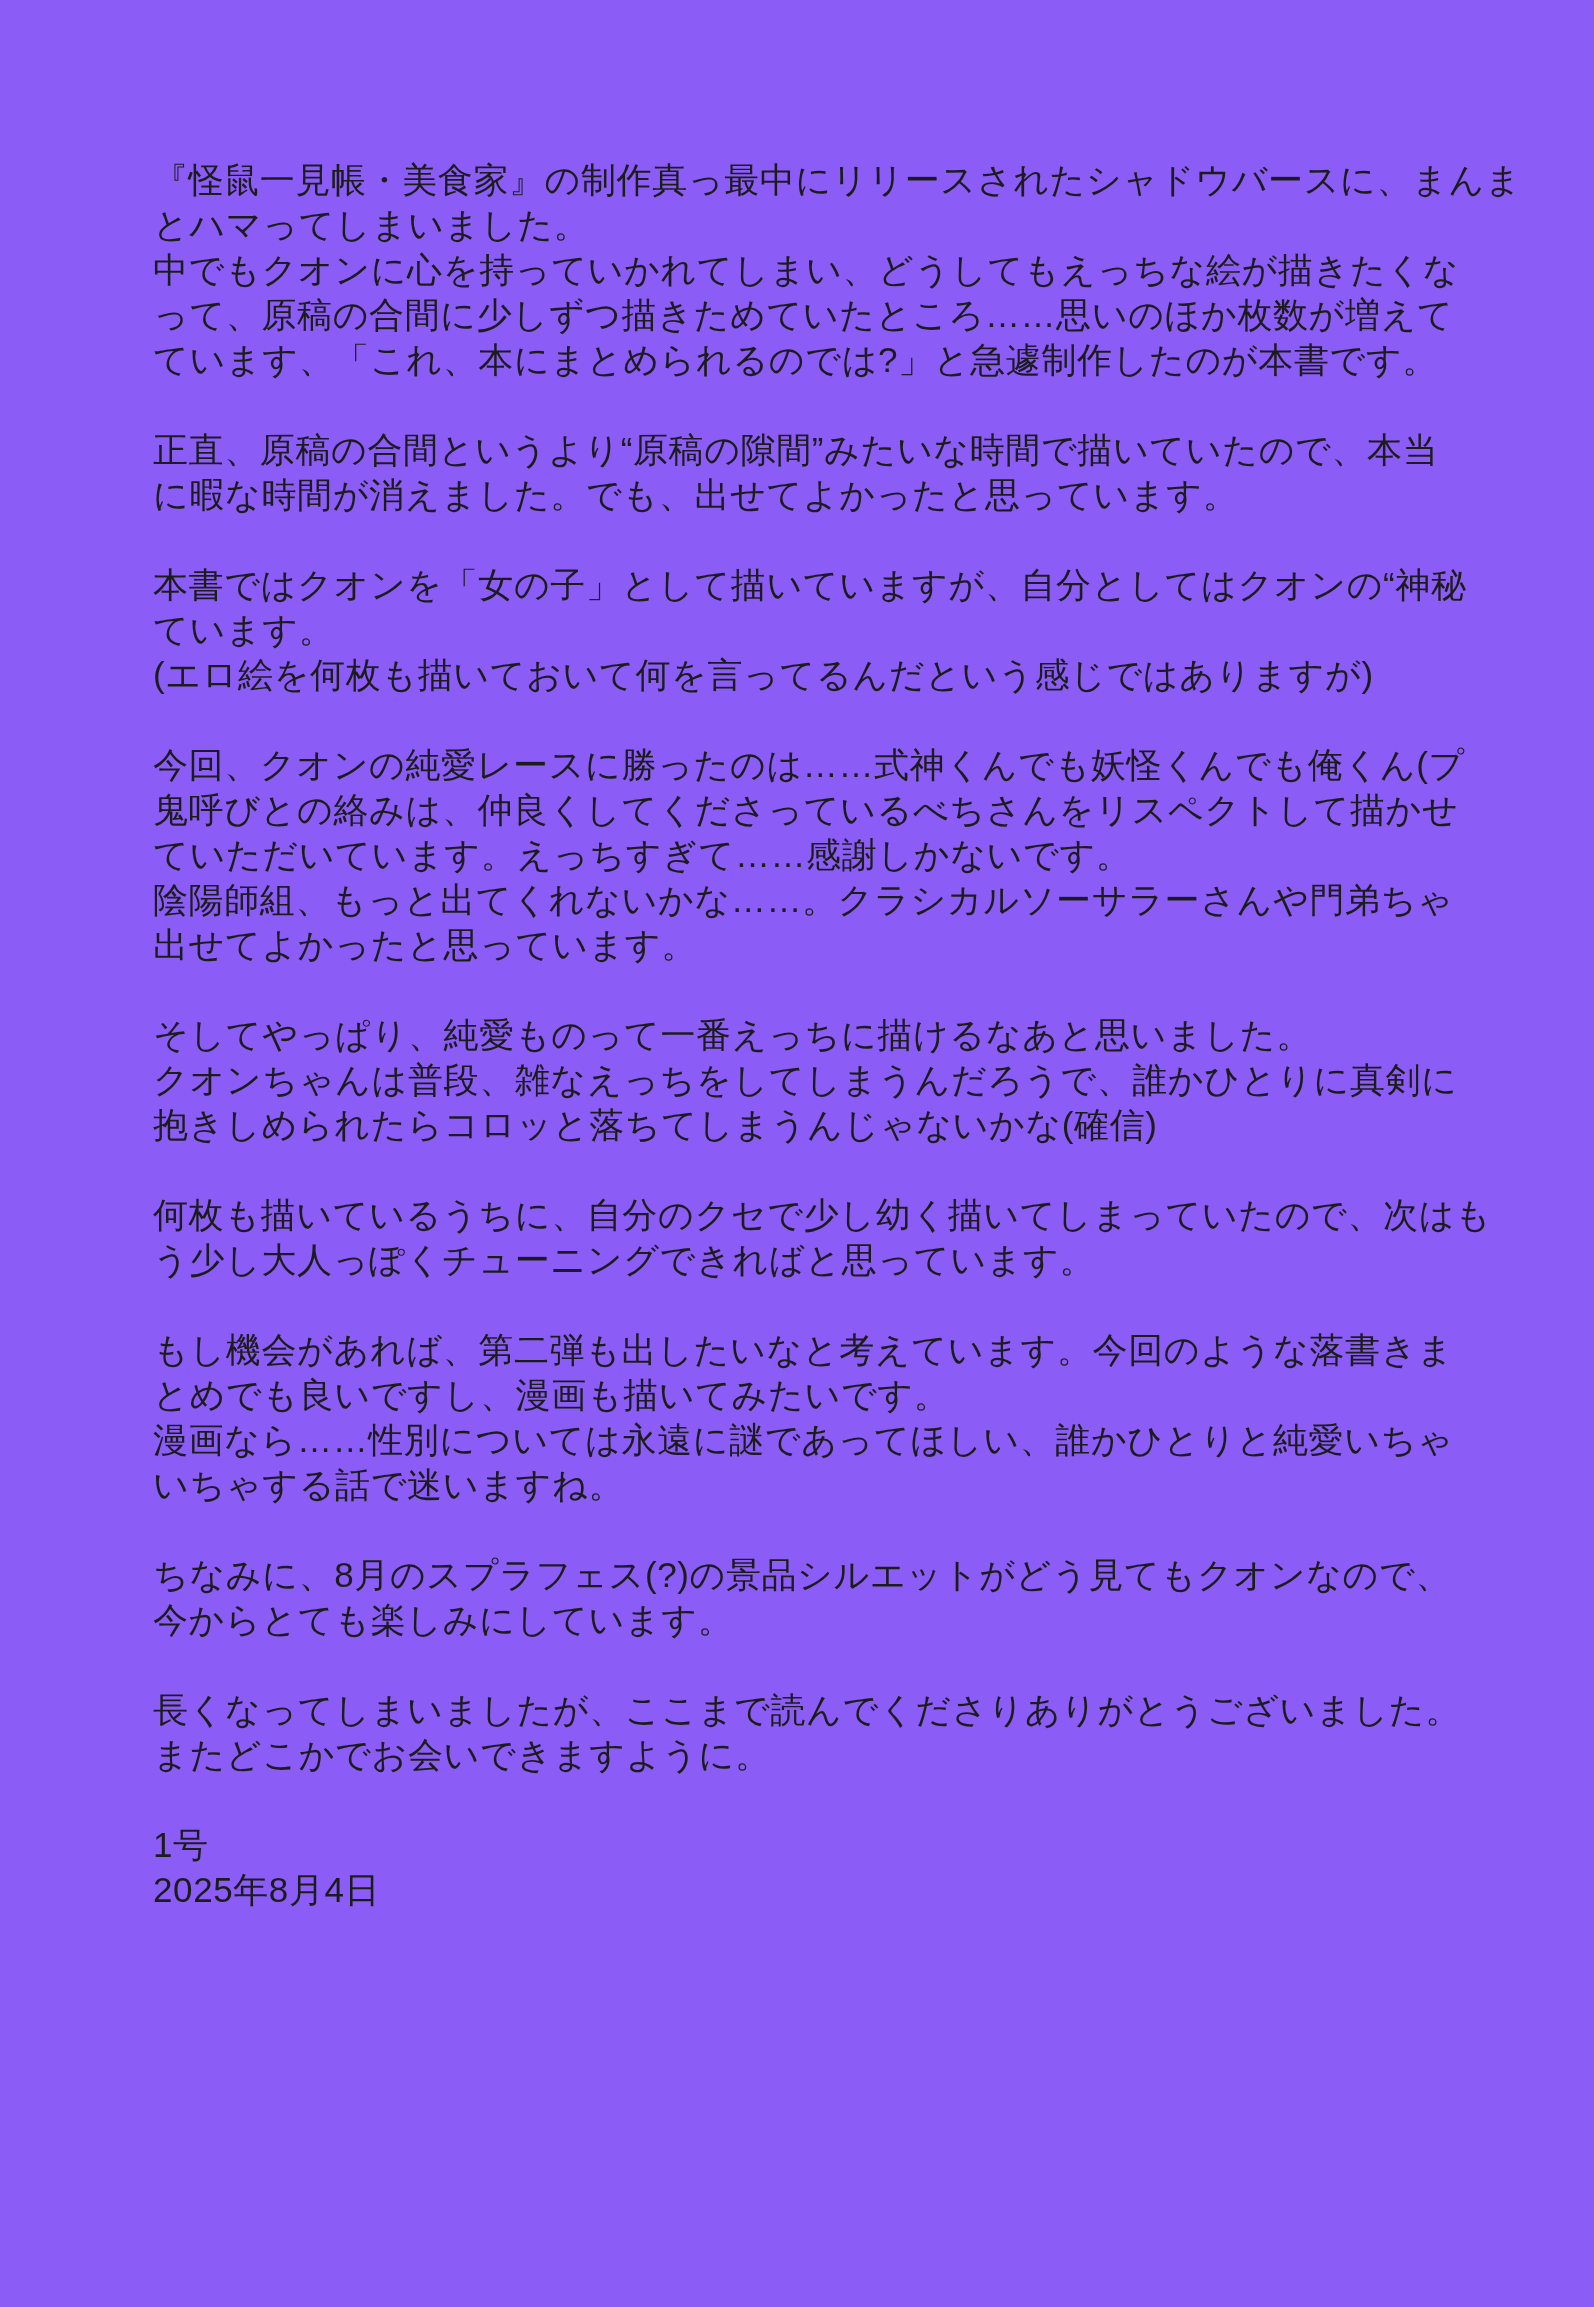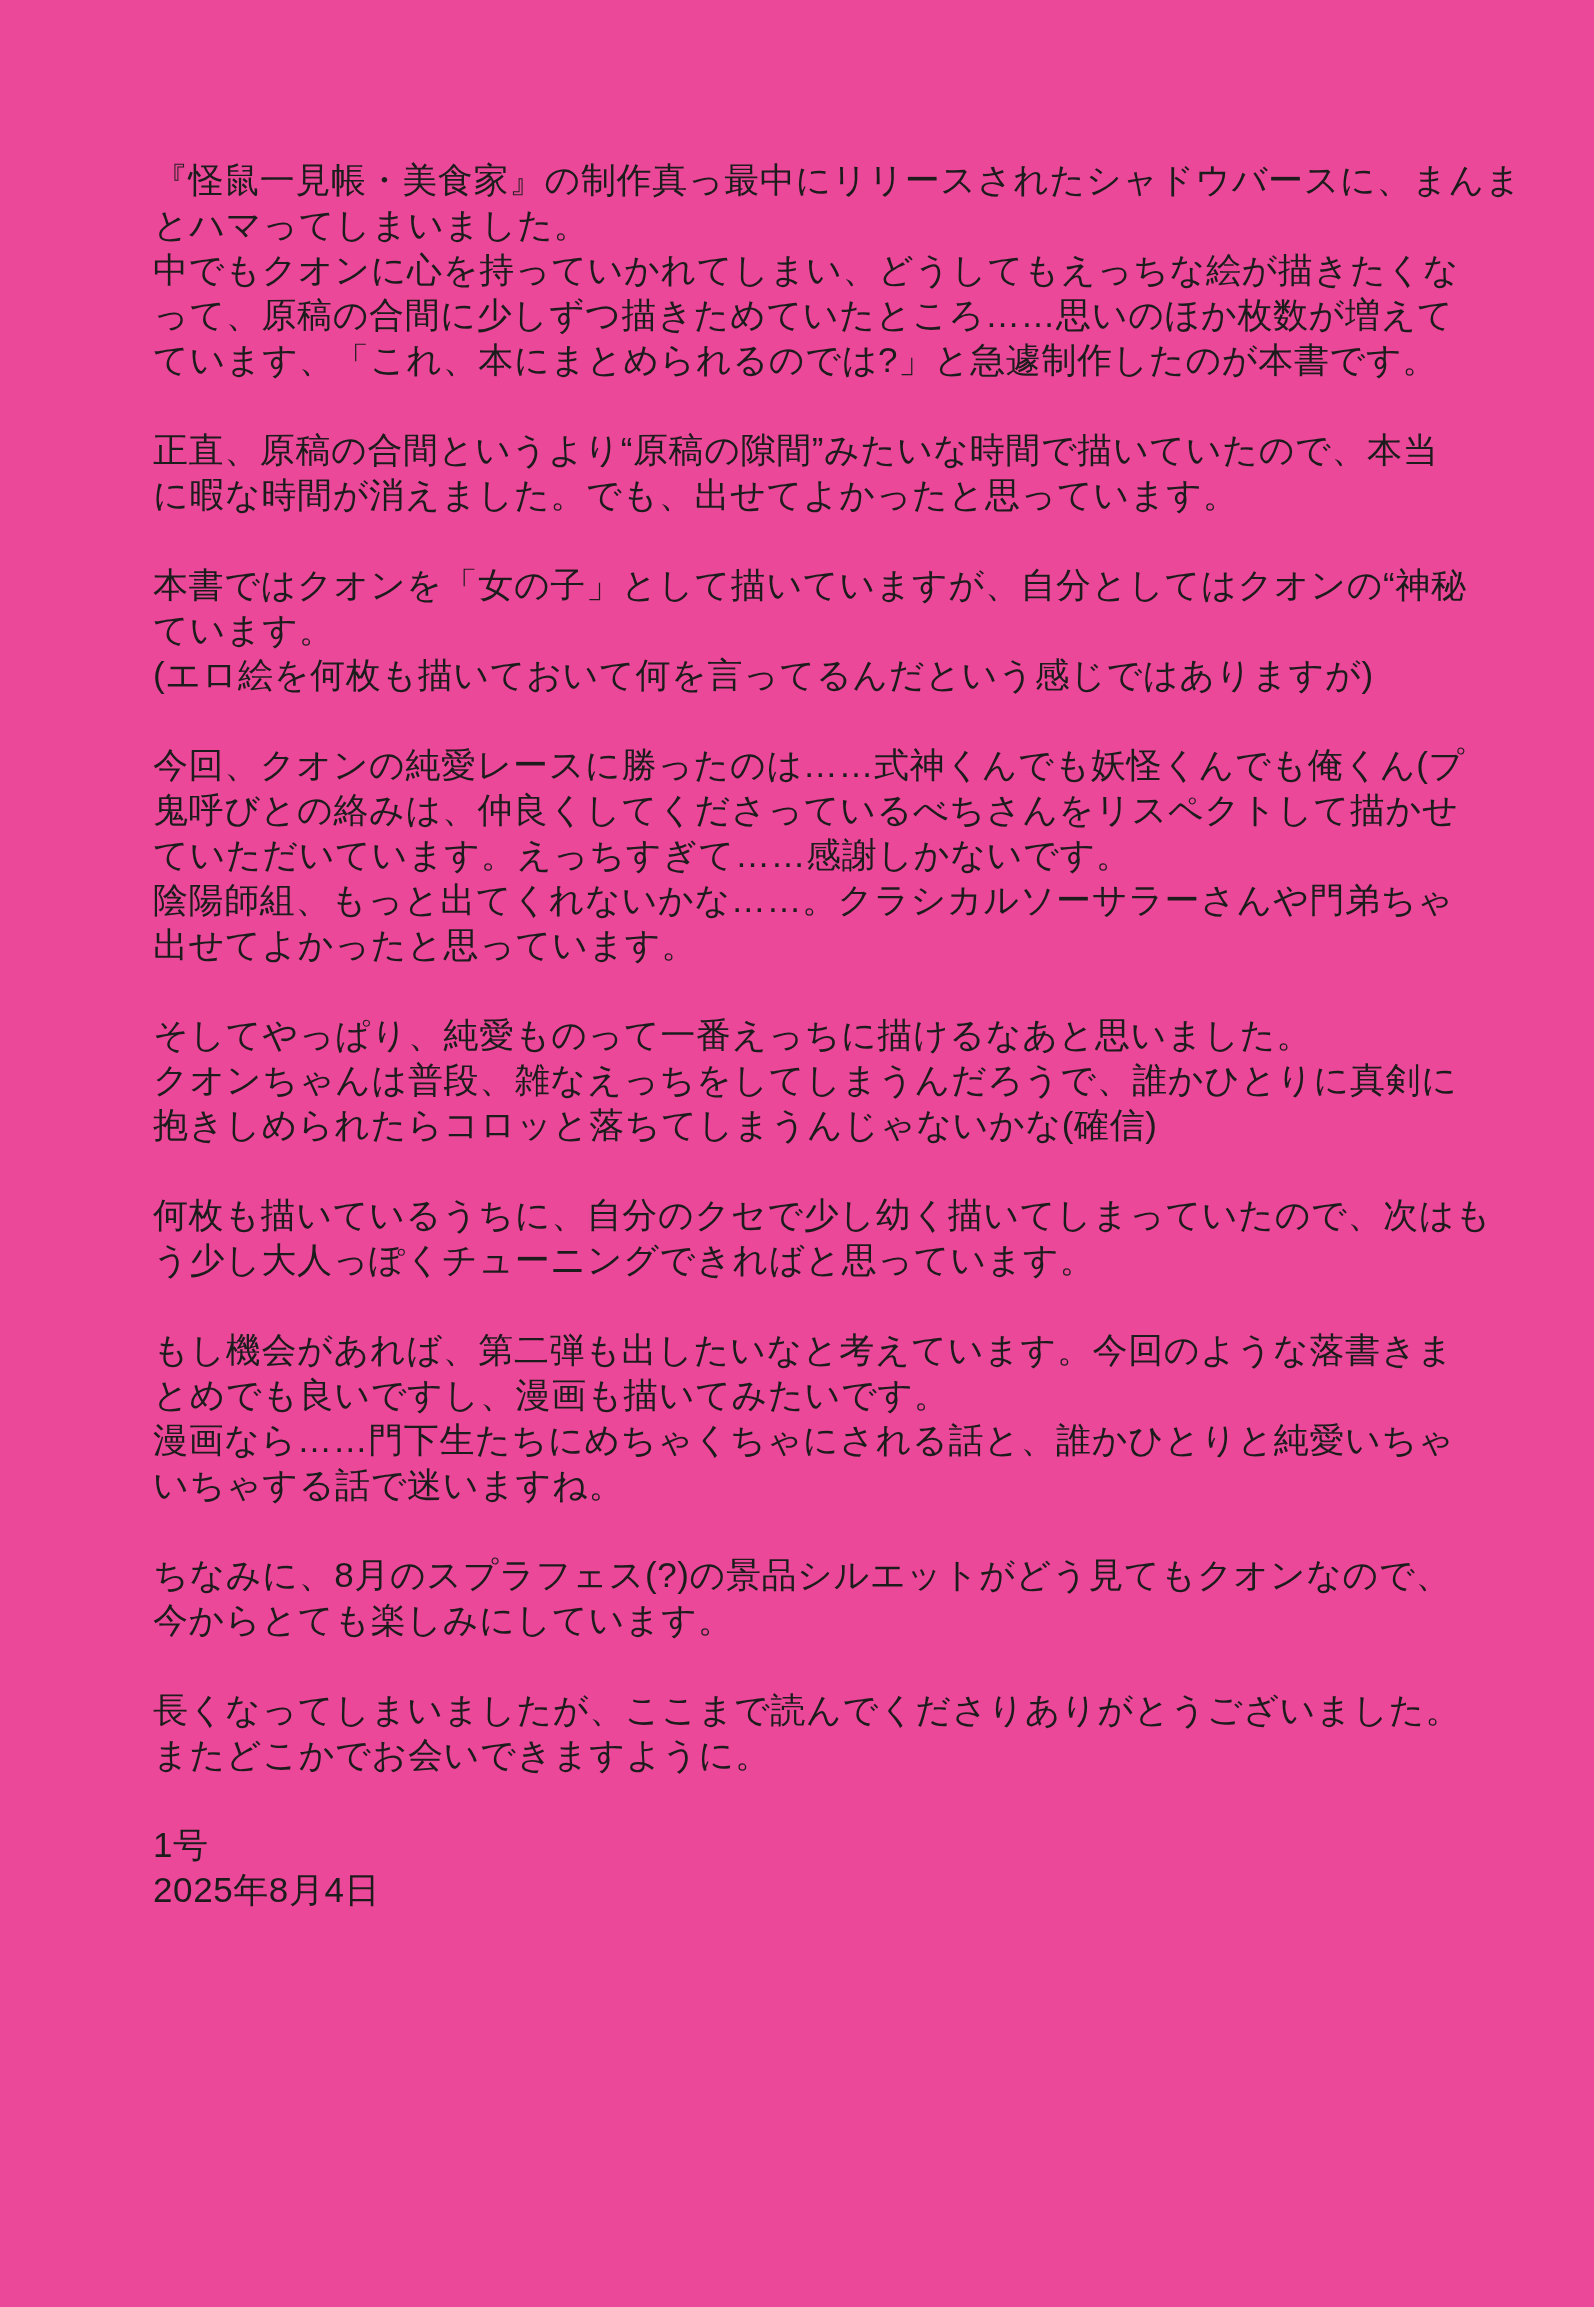--- a/index.html
+++ b/index.html
@@ -11,21 +11,21 @@
     height: 2307px;
     background: #fbfbf9;
     color: #1c1c1c;
     font-family: "Liberation Sans", "DejaVu Sans", sans-serif;
     overflow: hidden;
     position: relative;
   }
   .page {
     position: absolute;
     inset: 0;
-    background: #ec4899;
+    background: #8b5cf6;
   }
   .text-body {
     position: absolute;
     left: 153px;
     top: 157px;
     width: 1343px;
     font-size: 35px;
     line-height: 45px;
     letter-spacing: 0.6px;
   }
@@ -74,21 +74,21 @@
           <div class="line">クオンちゃんは普段、雑なえっちをしてしまうんだろうで、誰かひとりに真剣に</div>
           <div class="line">抱きしめられたらコロッと落ちてしまうんじゃないかな(確信)</div>
         </div>
         <div class="paragraph">
           <div class="line">何枚も描いているうちに、自分のクセで少し幼く描いてしまっていたので、次はも</div>
           <div class="line">う少し大人っぽくチューニングできればと思っています。</div>
         </div>
         <div class="paragraph">
           <div class="line">もし機会があれば、第二弾も出したいなと考えています。今回のような落書きま</div>
           <div class="line">とめでも良いですし、漫画も描いてみたいです。</div>
-          <div class="line">漫画なら……門下生たちにめちゃくちゃにされる話と、誰かひとりと純愛いちゃ</div>
+          <div class="line">漫画なら……性別については永遠に謎であってほしい、誰かひとりと純愛いちゃ</div>
           <div class="line">いちゃする話で迷いますね。</div>
         </div>
         <div class="paragraph">
           <div class="line">ちなみに、8月のスプラフェス(?)の景品シルエットがどう見てもクオンなので、</div>
           <div class="line">今からとても楽しみにしています。</div>
         </div>
         <div class="paragraph">
           <div class="line">長くなってしまいましたが、ここまで読んでくださりありがとうございました。</div>
           <div class="line">またどこかでお会いできますように。</div>
         </div>

